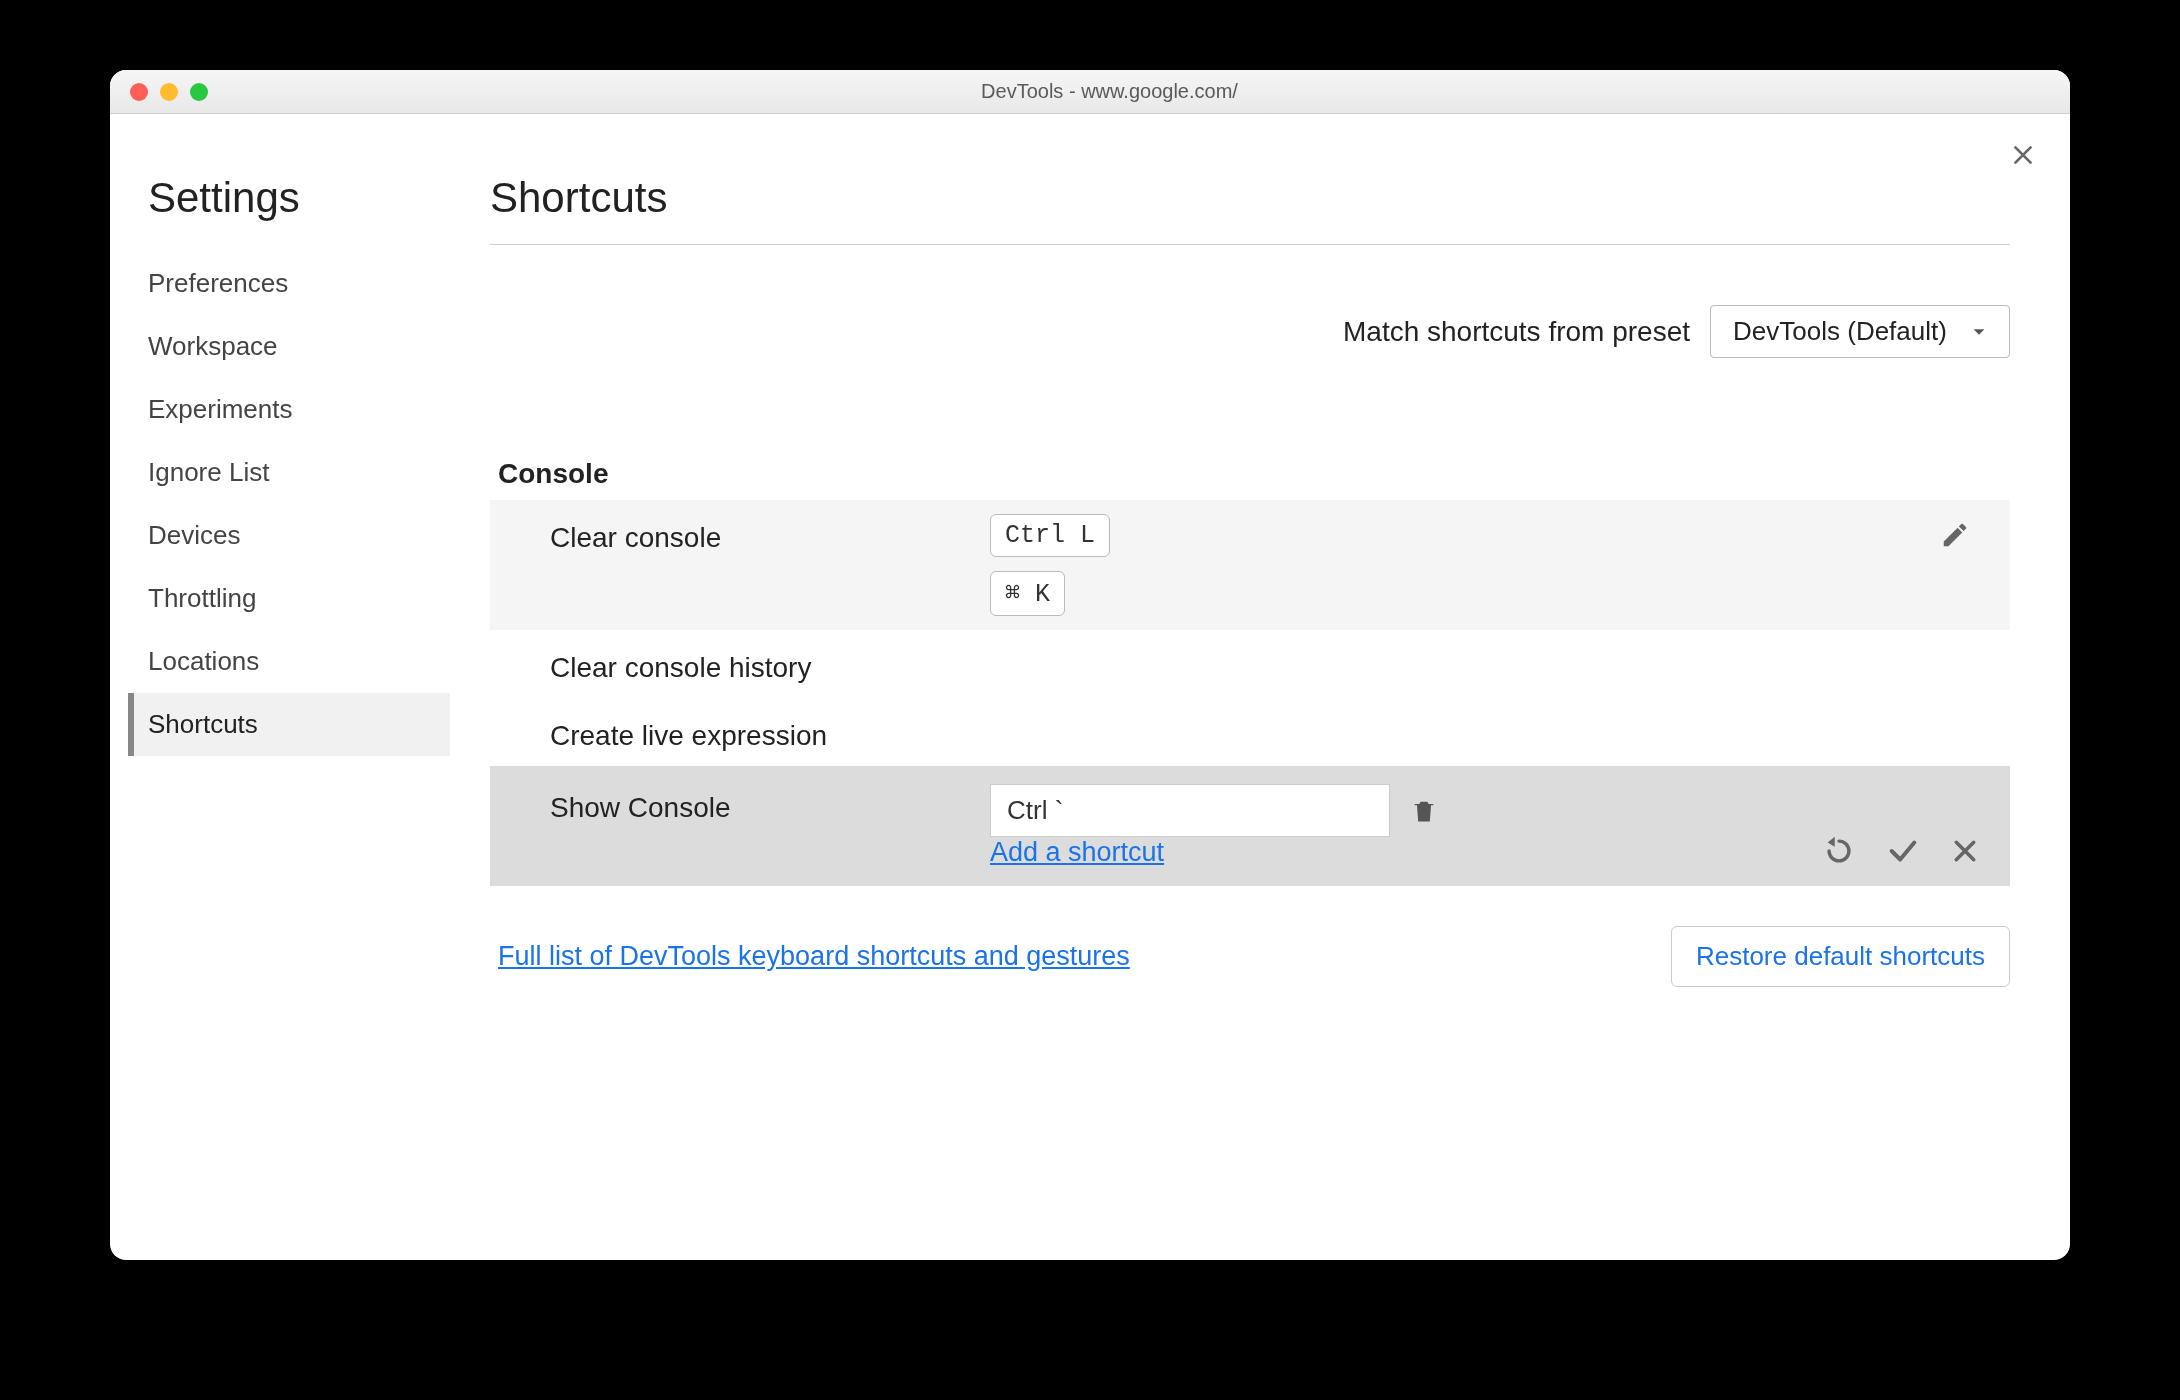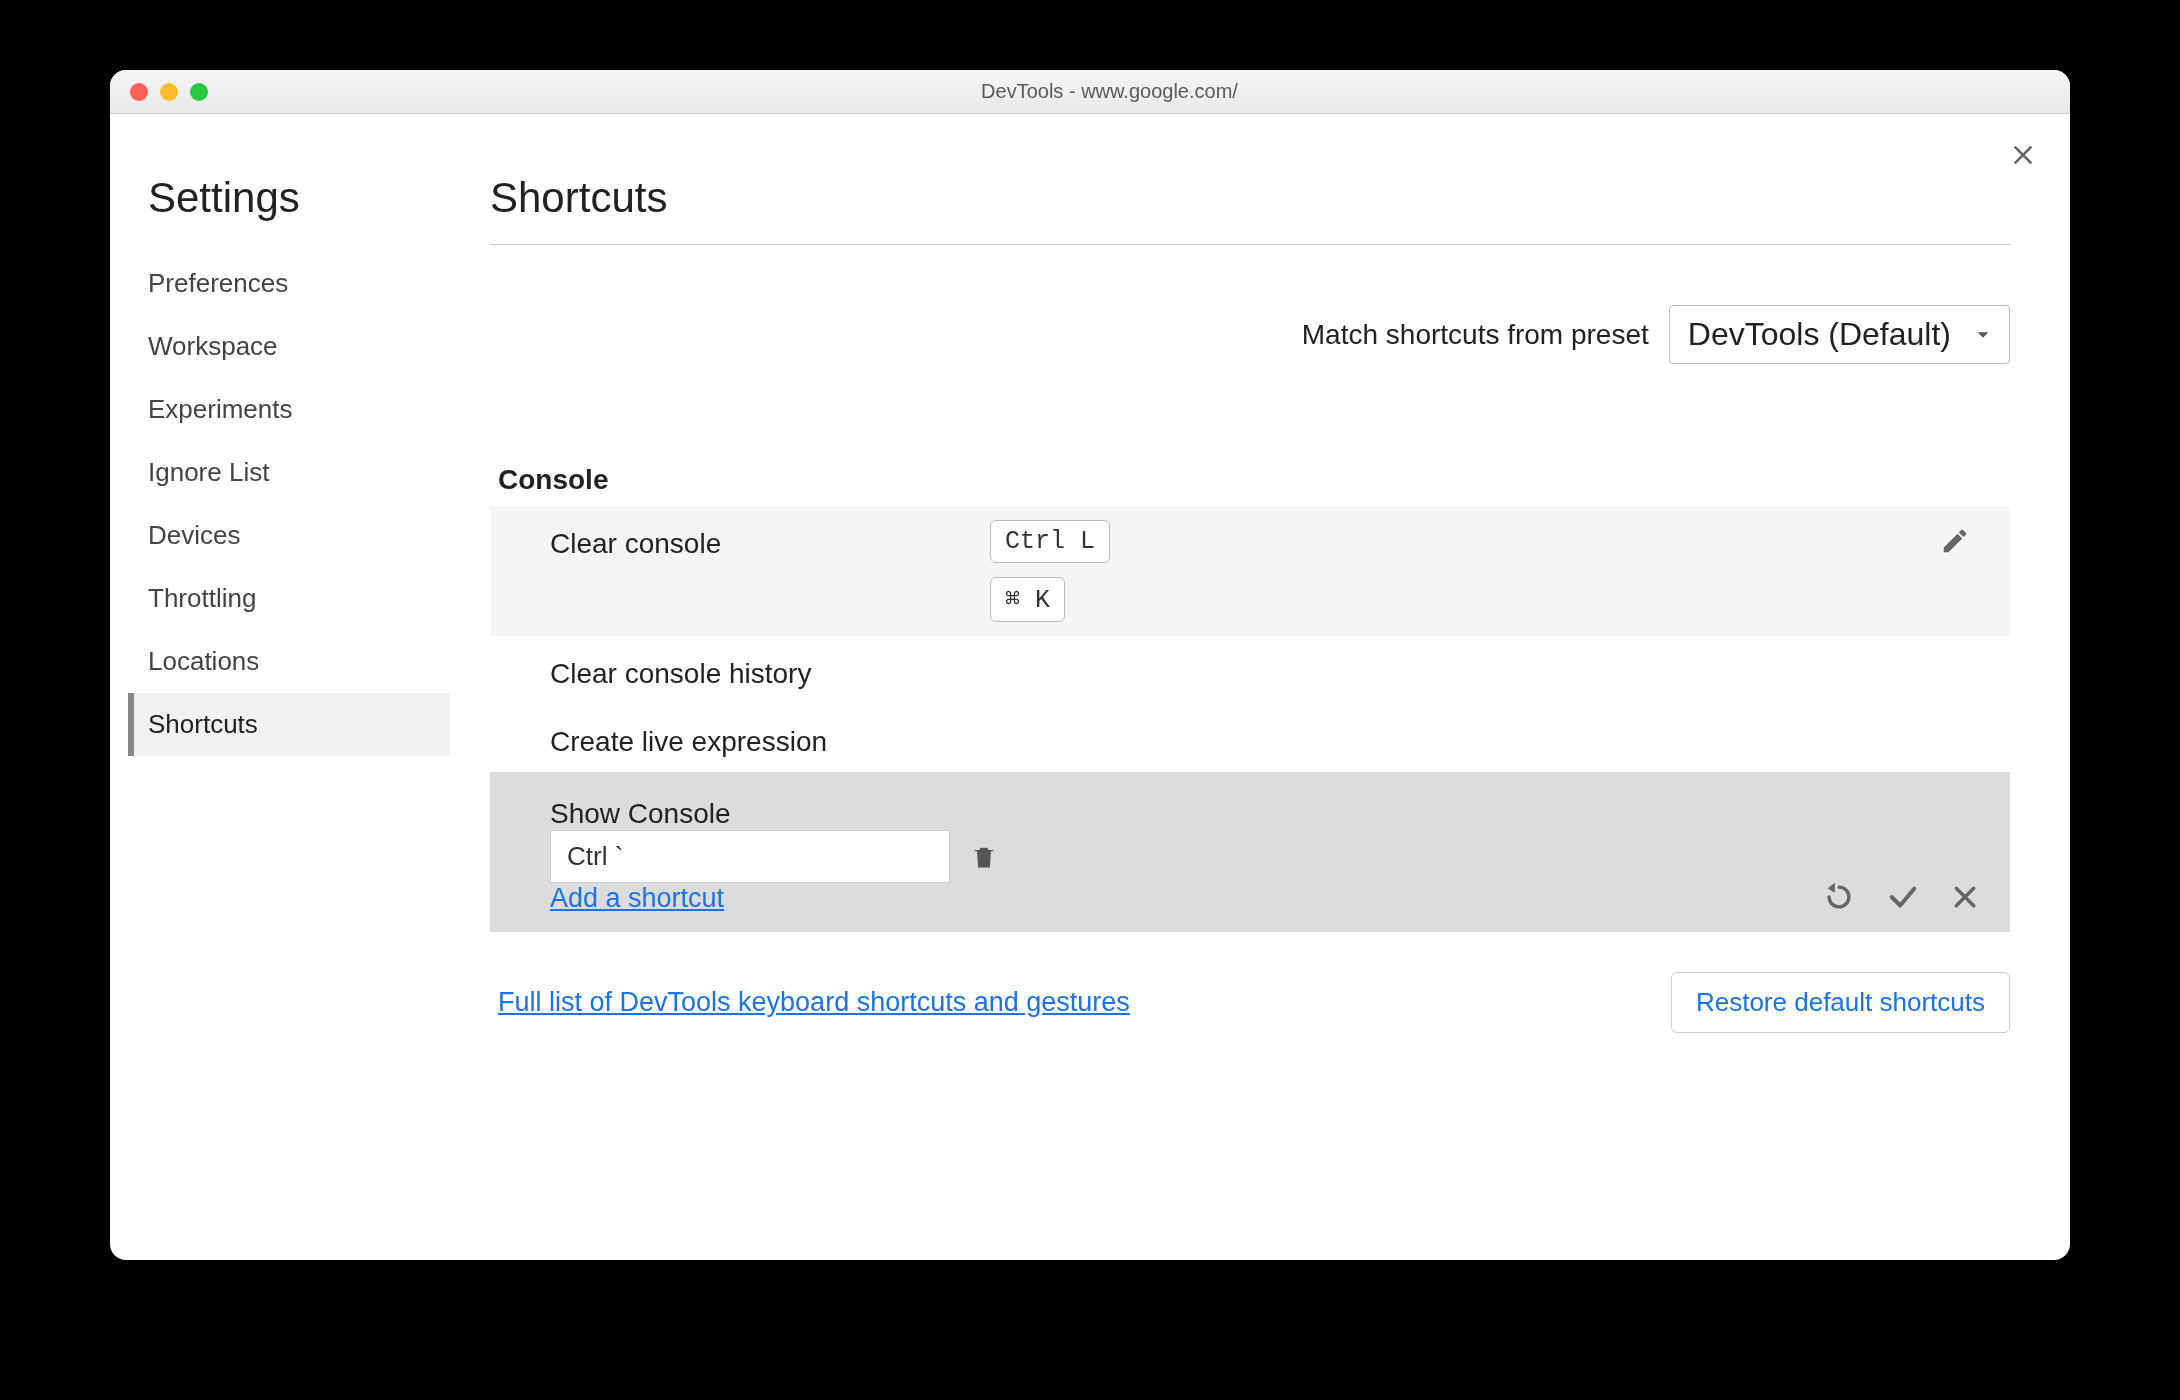--- a/index.html
+++ b/index.html
@@ -115,28 +115,28 @@
       margin-bottom: 60px;
     }
     .preset-label {
       font-size: 28px;
       color: #222;
     }
     .preset-select {
       border: 1px solid #bbb;
       border-radius: 4px;
       padding: 10px 18px;
-      font-size: 32px;
+      font-size: 26px;
       color: #222;
       display: flex;
       align-items: center;
       gap: 24px;
       cursor: pointer;
       min-width: 300px;
-      justify-content: flex-end;
+      justify-content: center;
     }
     .section-header {
       font-size: 28px;
       font-weight: 700;
       color: #222;
       margin-bottom: 10px;
       padding-left: 8px;
       margin-top: 40px;
     }
     .shortcut-row {
@@ -146,21 +146,20 @@
       position: relative;
       min-height: 60px;
     }
     .shortcut-row.highlighted {
       background: #f5f5f5;
     }
     .shortcut-row.editing {
       background: #dcdcdc;
       padding-top: 18px;
       padding-bottom: 18px;
-      flex-direction: column;
     }
     .shortcut-label {
       font-size: 28px;
       color: #222;
       width: 440px;
       padding-top: 8px;
     }
     .keycaps {
       display: flex;
       flex-direction: column;

